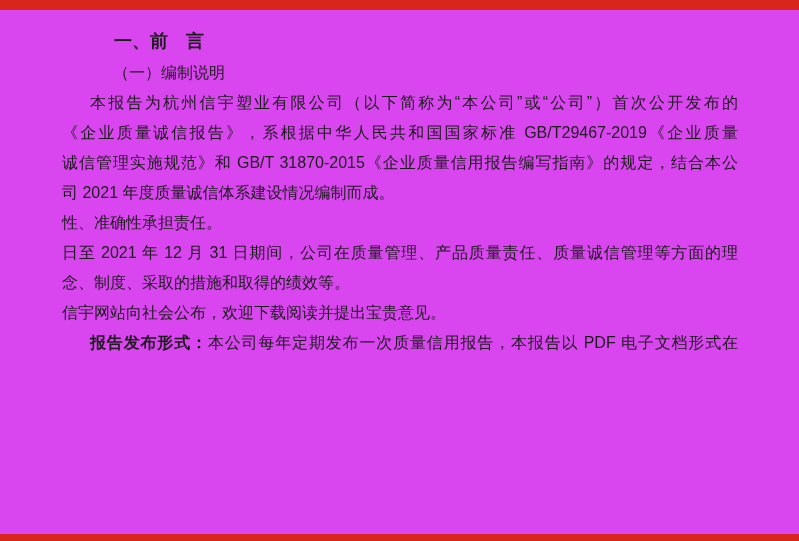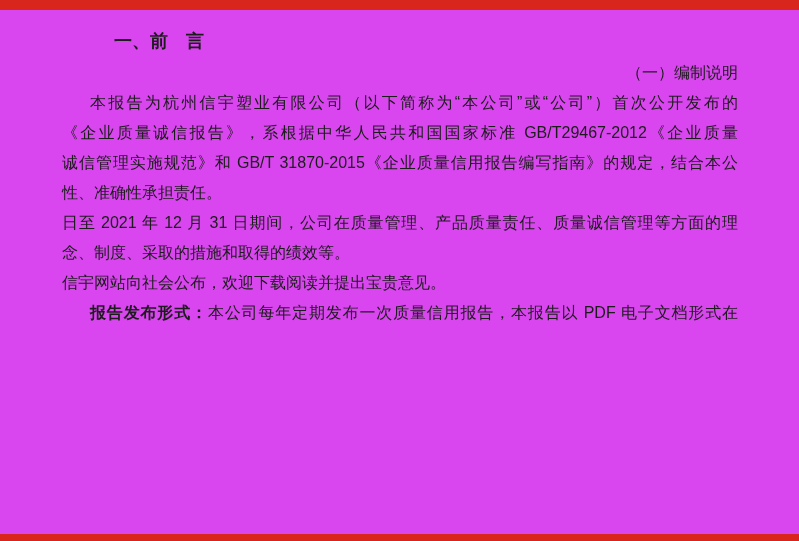--- a/index.html
+++ b/index.html
@@ -34,21 +34,20 @@
     line-height: 26px;
     color: #1c1c1c;
     white-space: pre;
   }
   .subtitle {
     margin: 4px 0 0 51px;
     font-size: 16px;
     font-weight: normal;
     line-height: 30px;
     color: #1c1c1c;
-    text-align: right;
   }
   .body-text {
     font-size: 16px;
     line-height: 30px;
     color: #1c1c1c;
   }
   .line {
     text-align: justify;
     text-align-last: justify;
     white-space: normal;
@@ -63,22 +62,23 @@
 <div class="page" style="background: #d946ef;">
   <div class="bar top" style="background: rgb(217, 38, 28);"></div>
 
   <div class="content">
     <h1 class="title">一、前　言</h1>
 
     <h2 class="subtitle">（一）编制说明</h2>
 
     <div class="body-text" id="body-text">
         <div class="line first"><span>本报告为杭州信宇塑业有限公司（以下简称为“本公司”或“公司”）首次公开发布的</span></div>
-        <div class="line"><span>《企业质量诚信报告》，系根据中华人民共和国国家标准 GB/T29467-2012《企业质量</span></div>
+        <div class="line"><span>《企业质量诚信报告》，系根据中华人民共和国国家标准 GB/T29467-2019《企业质量</span></div>
         <div class="line"><span>诚信管理实施规范》和 GB/T 31870-2015《企业质量信用报告编写指南》的规定，结合本公</span></div>
+        <div class="line last"><span>司 2021 年度质量诚信体系建设情况编制而成。</span></div>
         <div class="line last"><span>性、准确性承担责任。</span></div>
         <div class="line"><span>日至 2021 年 12 月 31 日期间，公司在质量管理、产品质量责任、质量诚信管理等方面的理</span></div>
         <div class="line last"><span>念、制度、采取的措施和取得的绩效等。</span></div>
         <div class="line last"><span>信宇网站向社会公布，欢迎下载阅读并提出宝贵意见。</span></div>
         <div class="line first"><span class="bold">报告发布形式：</span><span>本公司每年定期发布一次质量信用报告，本报告以 PDF 电子文档形式在</span></div>
       </div>
   </div>
 
   <div class="bar bottom" style="background: rgb(217, 38, 28);"></div>
 </div>

